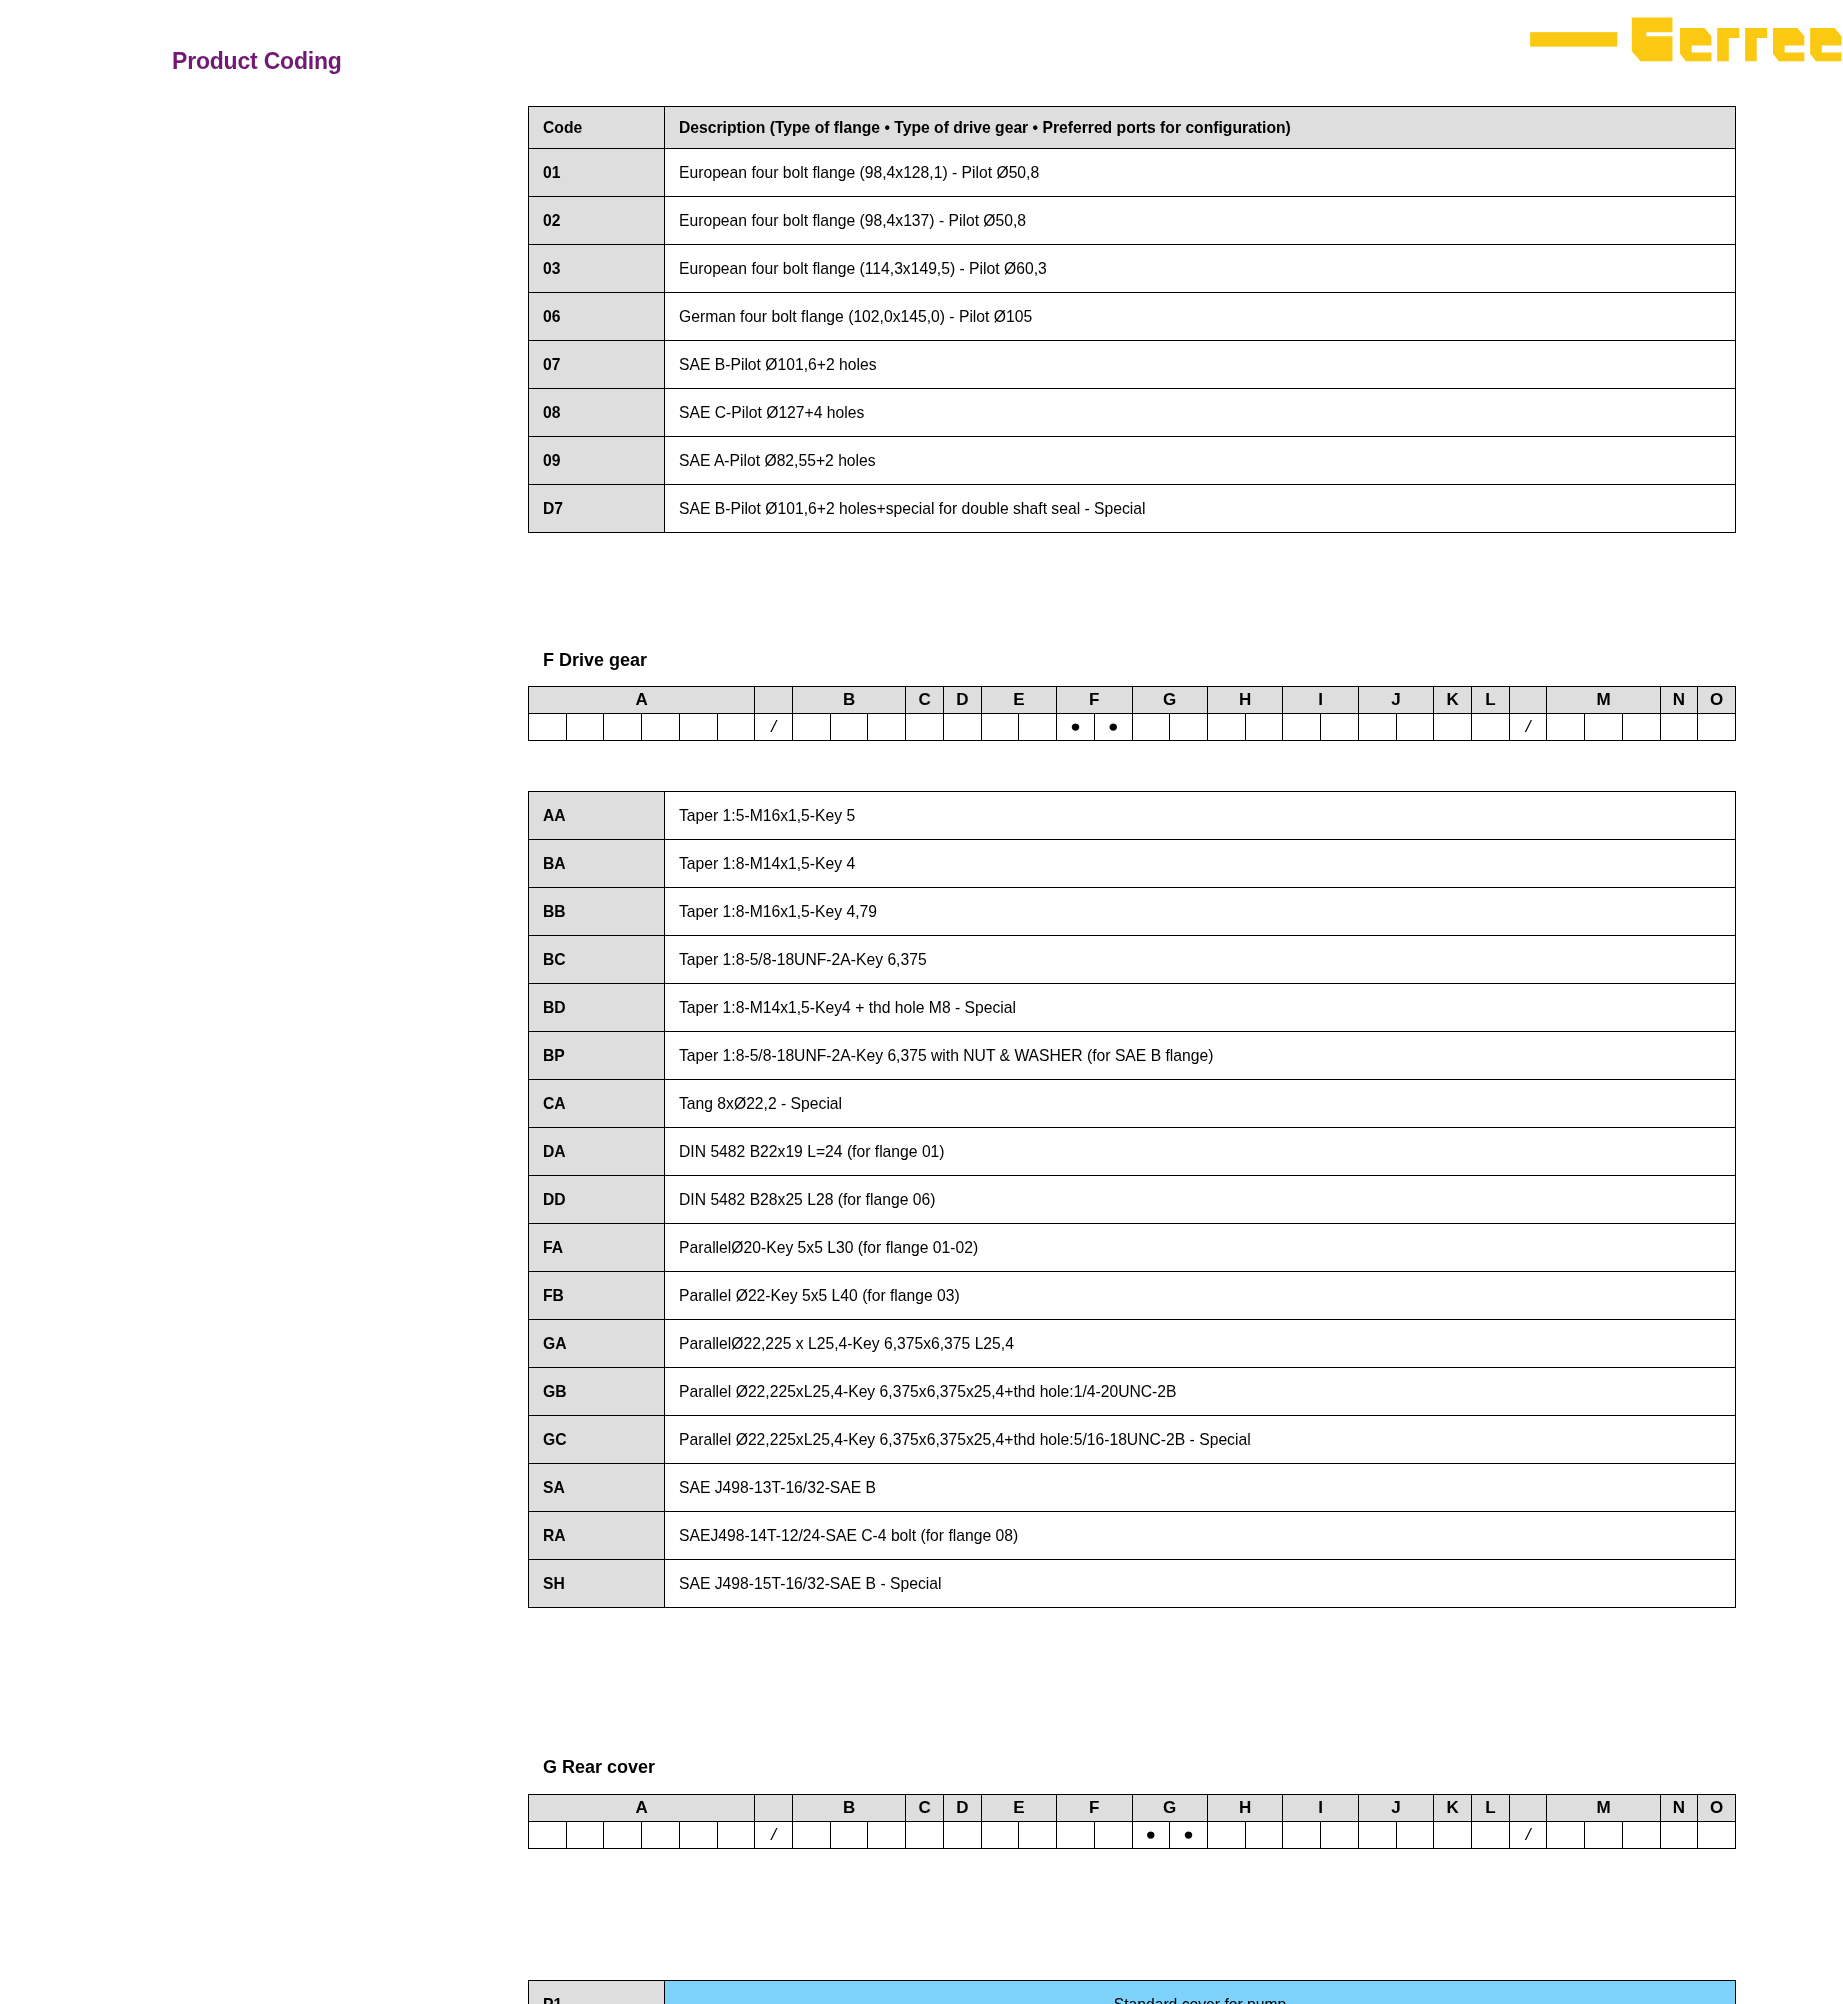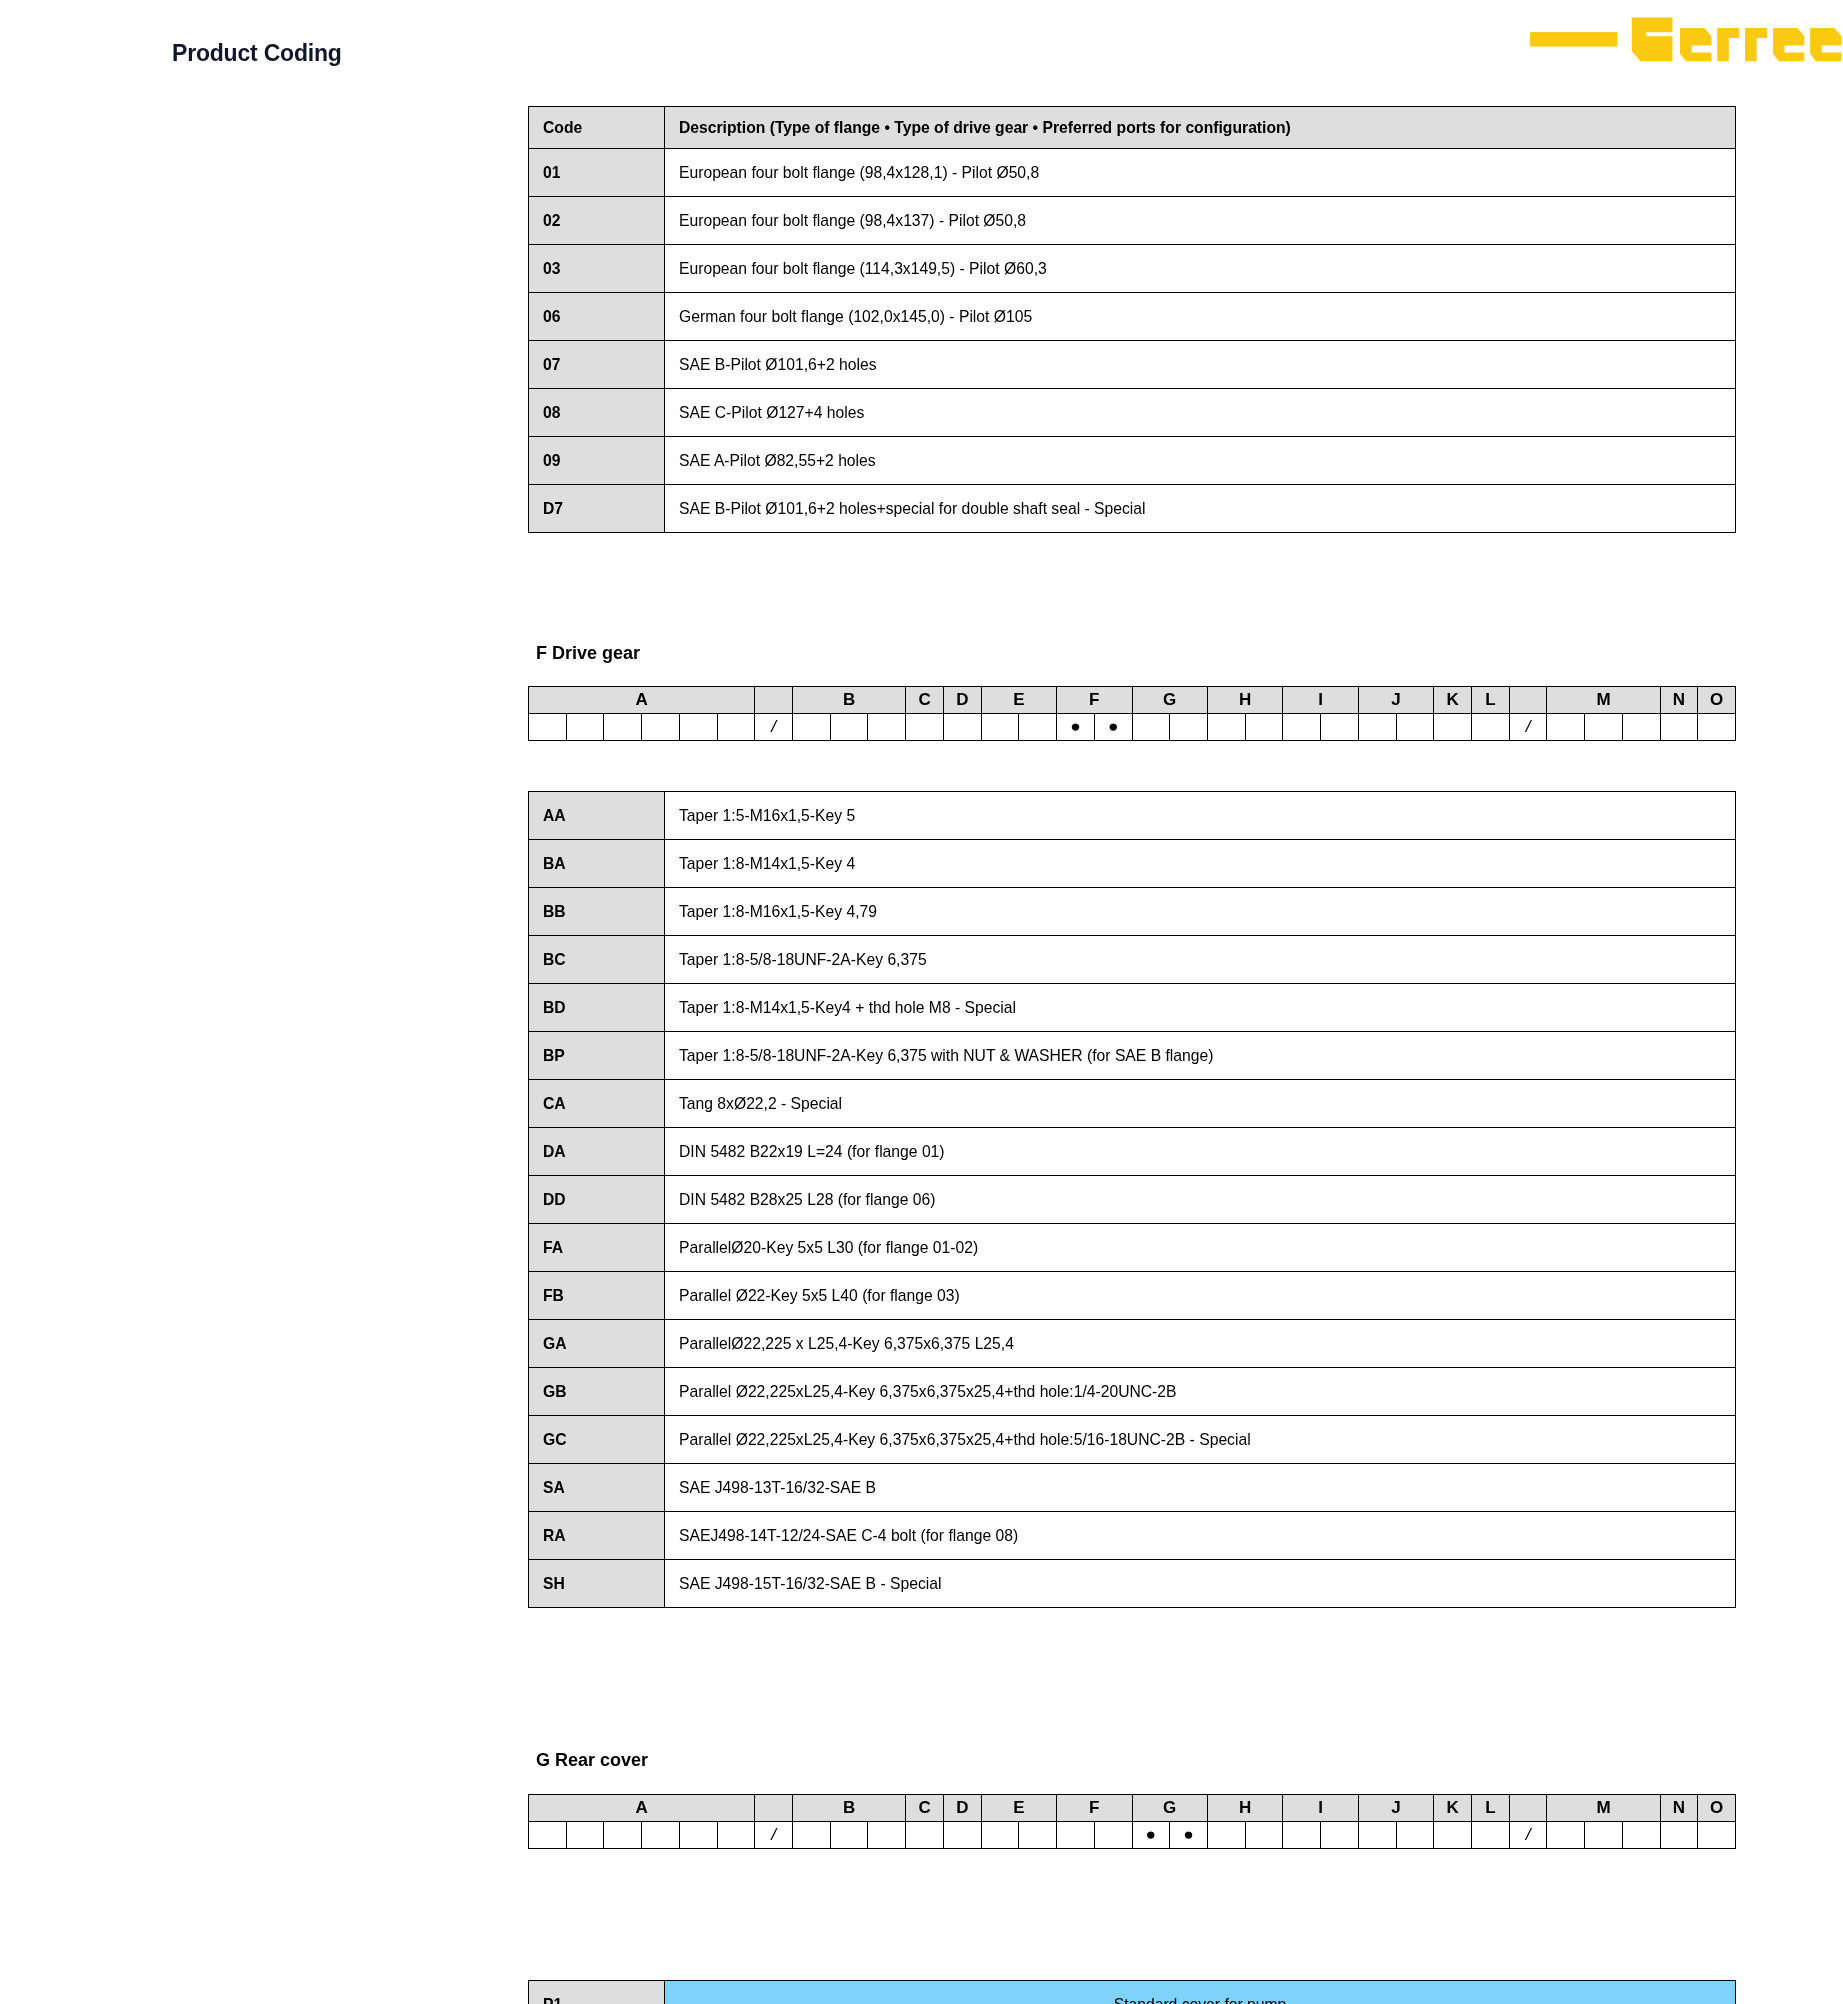--- a/index.html
+++ b/index.html
@@ -18,25 +18,25 @@
   }
 
   
   .page-header {
     position: relative;
     height: 75px;
   }
   .page-title {
     position: absolute;
     left: 172px;
-    top: 40px;
+    top: 48px;
     font-size: 23px;
     font-weight: bold;
     letter-spacing: -0.2px;
-    color: #0f172a;
+    color: #701a75;
   }
   .brand-logo {
     position: absolute;
     right: 0px;
     top: 5.8px;
     width: 314px;
     height: 61px;
   }
   .brand-logo svg { display: block; width: 100%; height: 100%; }
 
@@ -81,21 +81,21 @@
     background: #7dd3fc;
     text-align: center;
     height: 48px;
   }
 
   
   .section-heading {
     font-size: 18px;
     font-weight: bold;
     color: #000;
-    margin: 8px;
+    margin: 15px;
     padding: 0;
   }
 
   
   table.slot-grid {
     border-collapse: collapse;
     width: 1208px;
     table-layout: fixed;
   }
   table.slot-grid th {

